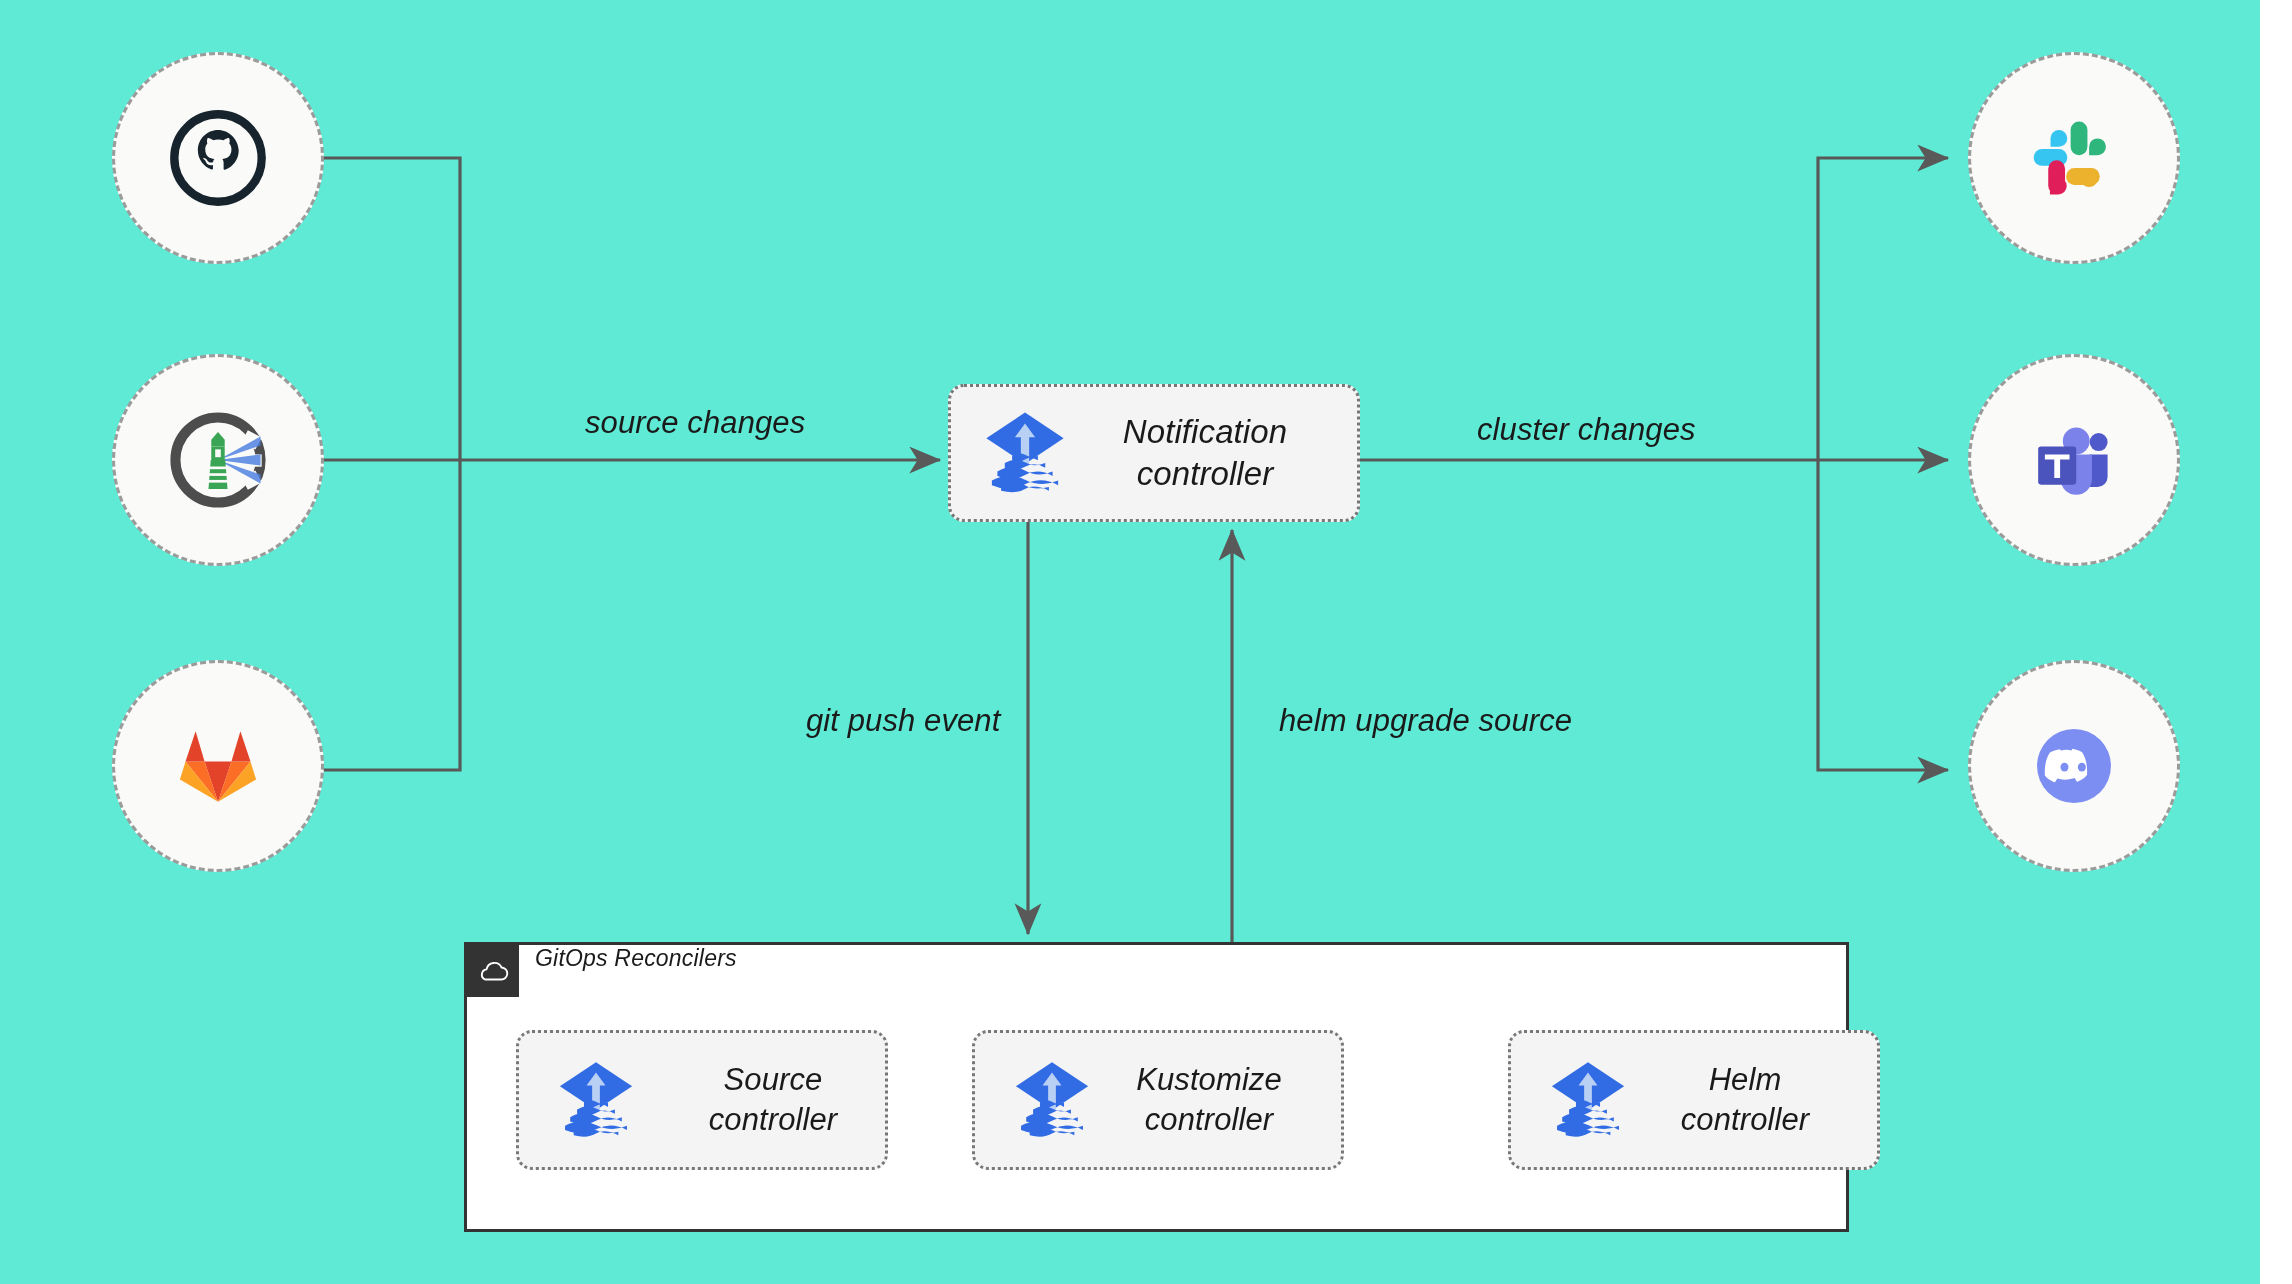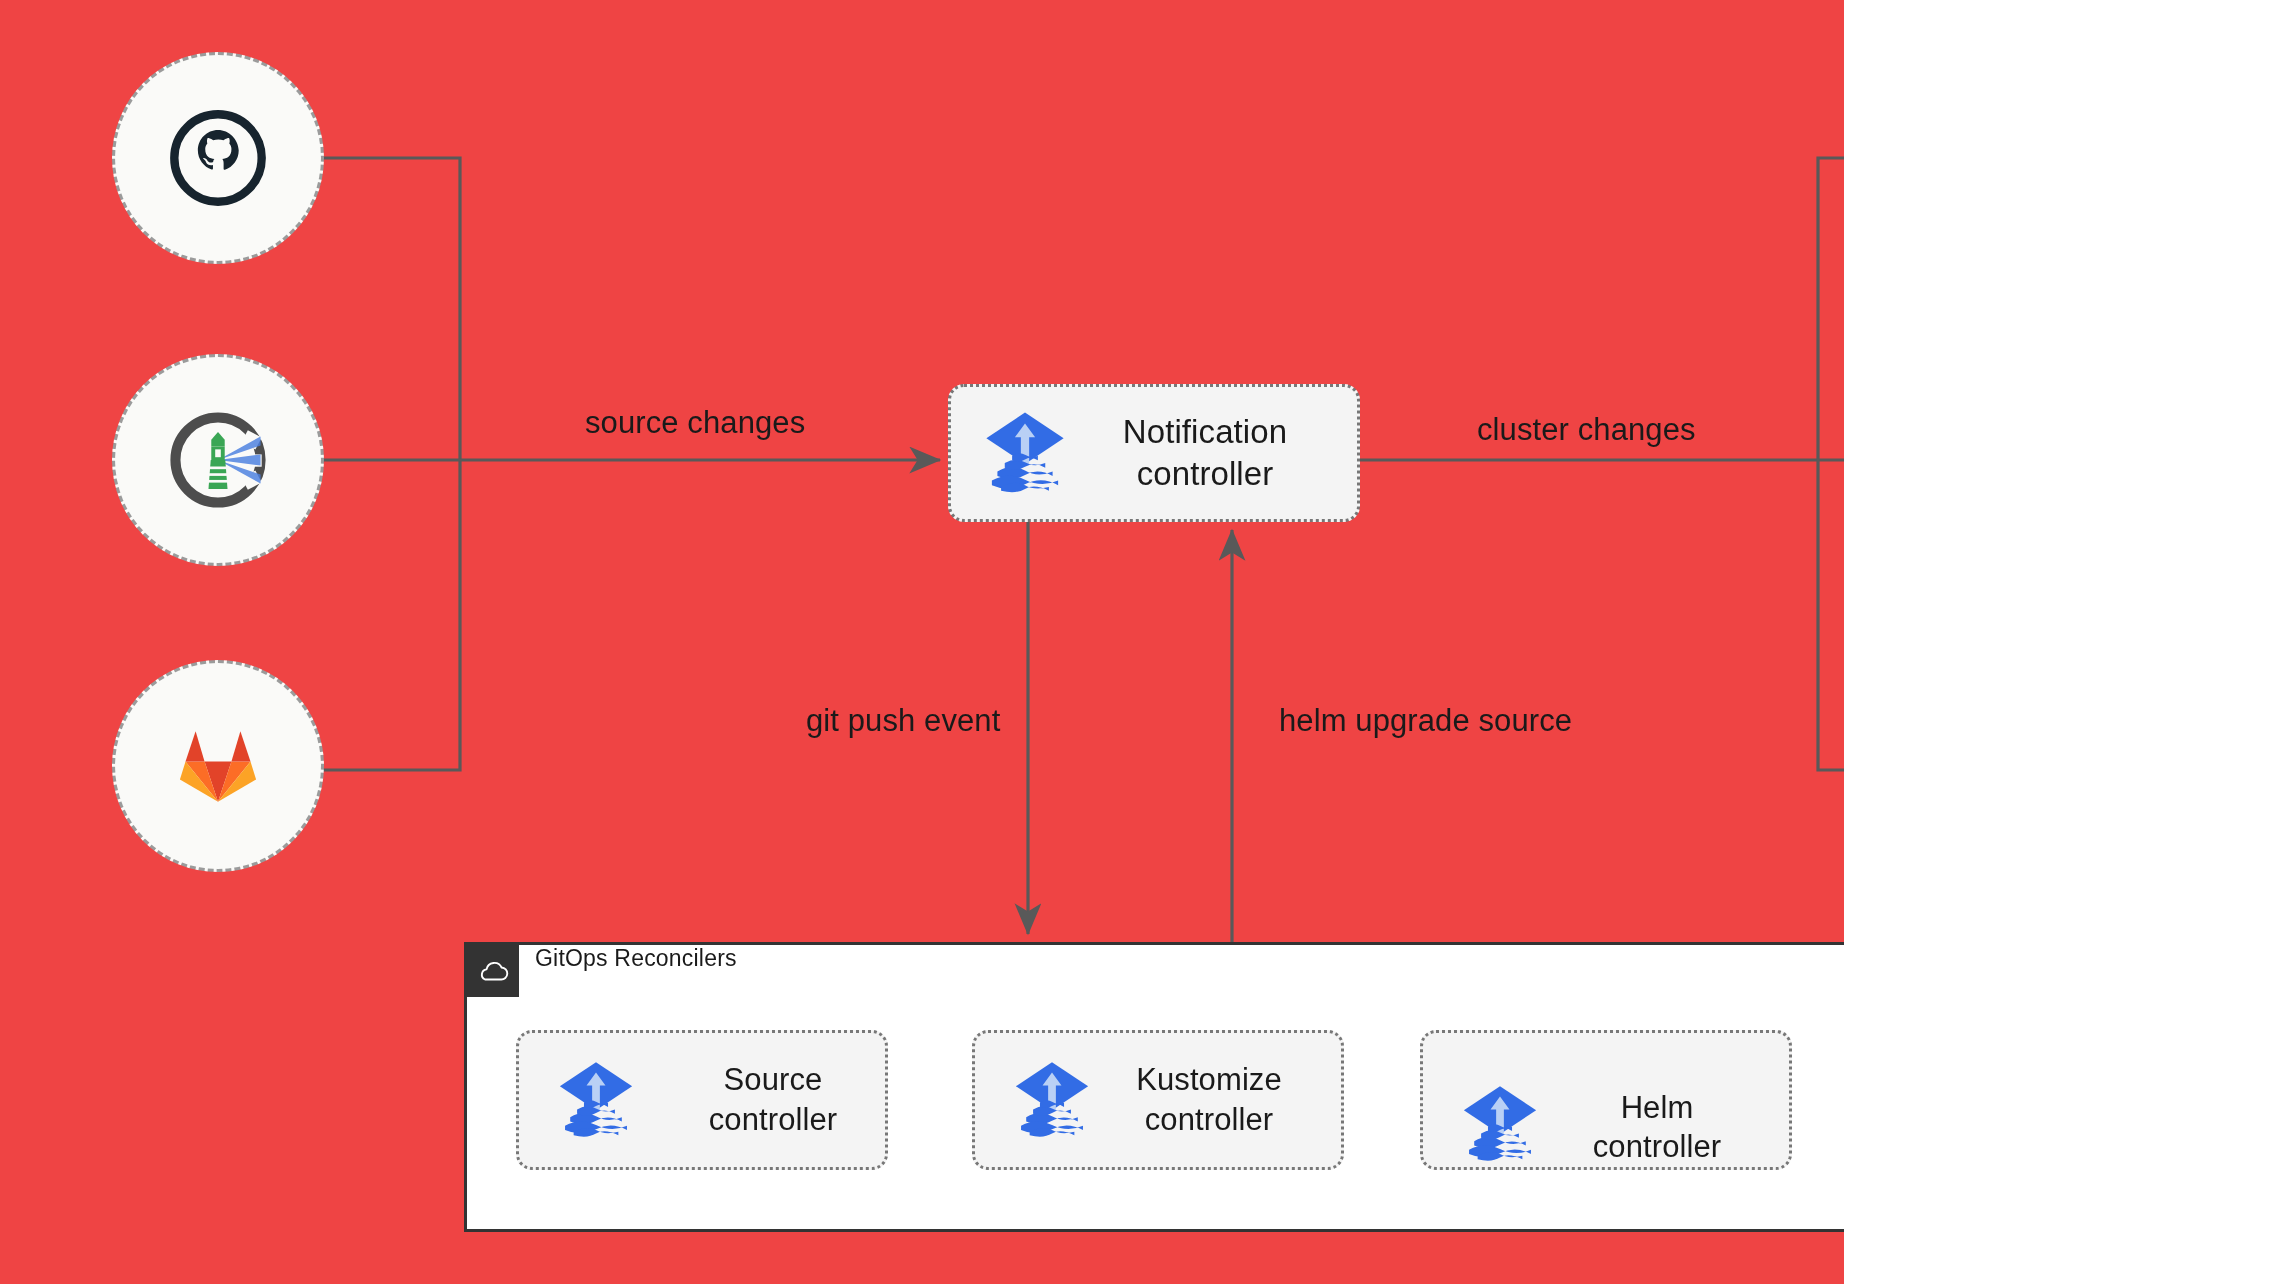--- a/index.html
+++ b/index.html
@@ -7,24 +7,25 @@
     margin: 0;
     padding: 0;
     background: #ffffff;
   }
   body {
     font-family: "Liberation Sans", sans-serif;
     -webkit-font-smoothing: antialiased;
   }
   #canvas {
     position: relative;
-    width: 1844px;
+    width: 2260px;
     height: 1284px;
-    background: #ef4444;
+    background: #5eead4;
     overflow: hidden;
+    font-style: italic;
   }
   #wires {
     position: absolute;
     left: 0; top: 0;
     width: 2292px;
     height: 1284px;
     pointer-events: none;
   }
 
   
@@ -103,21 +104,21 @@
     flex: 0 0 auto;
   }
   #gitops-group .group-title {
     font-size: 23px;
     color: #1a1a1a;
     padding-left: 16px;
     letter-spacing: .2px;
   }
   #src-controller  { left: 516px;  top: 1030px; width: 372px; height: 140px; gap: 40px; }
   #kus-controller  { left: 972px;  top: 1030px; width: 372px; height: 140px; }
-  #helm-controller { left: 1420px; top: 1030px; width: 372px; height: 140px; align-items: flex-end; }
+  #helm-controller { left: 1508px; top: 1030px; width: 372px; height: 140px; }
 
   
   .edge-label {
     position: absolute;
     font-size: 31px;
     color: #1a1a1a;
     white-space: nowrap;
     letter-spacing: .1px;
   }
   #label-source-changes  { left: 585px;  top: 405px; }

